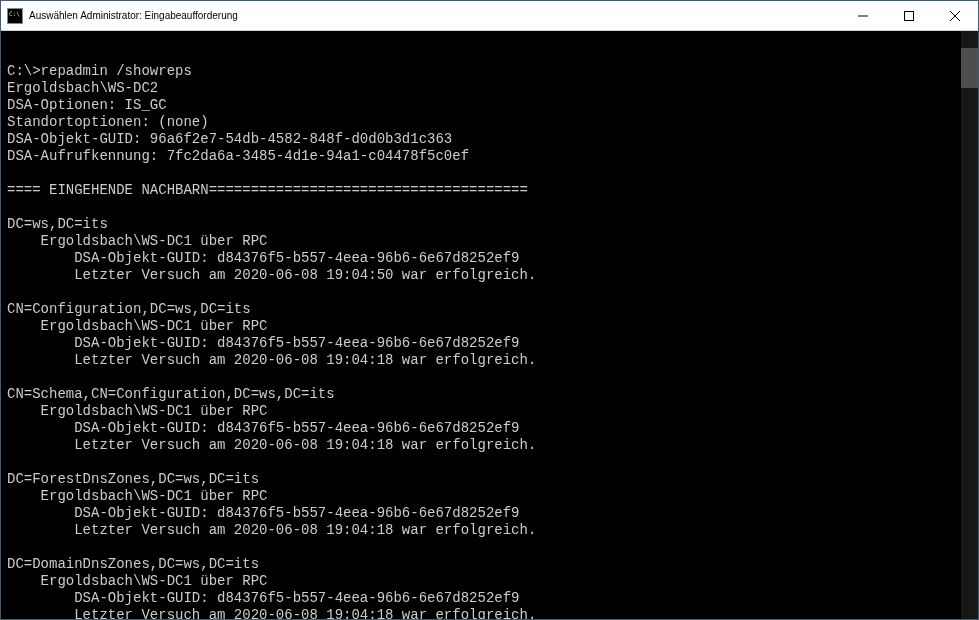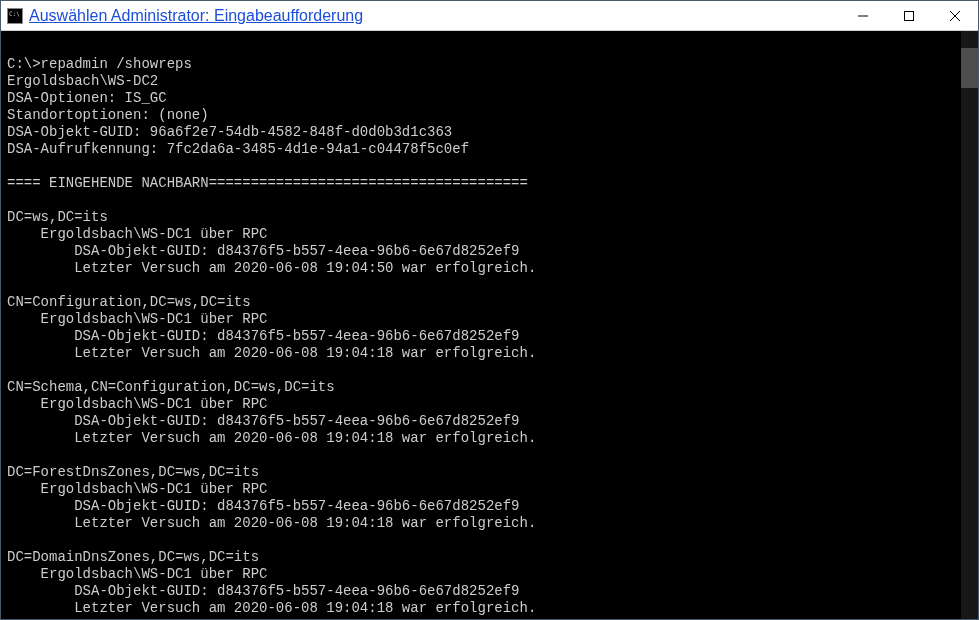--- a/index.html
+++ b/index.html
@@ -41,24 +41,23 @@
     .titlebar-icon::after {
       content: "C:\\";
       color: #ccc;
       font-size: 6px;
       position: absolute;
       top: 1px;
       left: 1px;
       font-family: monospace;
     }
     .titlebar-title {
-      font-size: 16px;
-      color: #1d4ed8;
+      font-size: 10px;
+      color: #000000;
       flex: 1;
-      text-decoration: underline;
     }
     .titlebar-controls {
       display: flex;
       height: 100%;
     }
     .titlebar-btn {
       width: 46px;
       height: 100%;
       display: flex;
       align-items: center;
@@ -73,21 +72,21 @@
       height: 10px;
     }
     .terminal-area {
       flex: 1;
       background: #000;
       display: flex;
       overflow: hidden;
     }
     .terminal-content {
       flex: 1;
-      padding: 8px 6px;
+      padding: 15px 6px;
       font-family: Consolas, "Courier New", monospace;
       font-size: 14px;
       line-height: 17px;
       color: #cccccc;
       white-space: pre;
       overflow: hidden;
     }
     .scrollbar {
       width: 17px;
       background: #171717;

